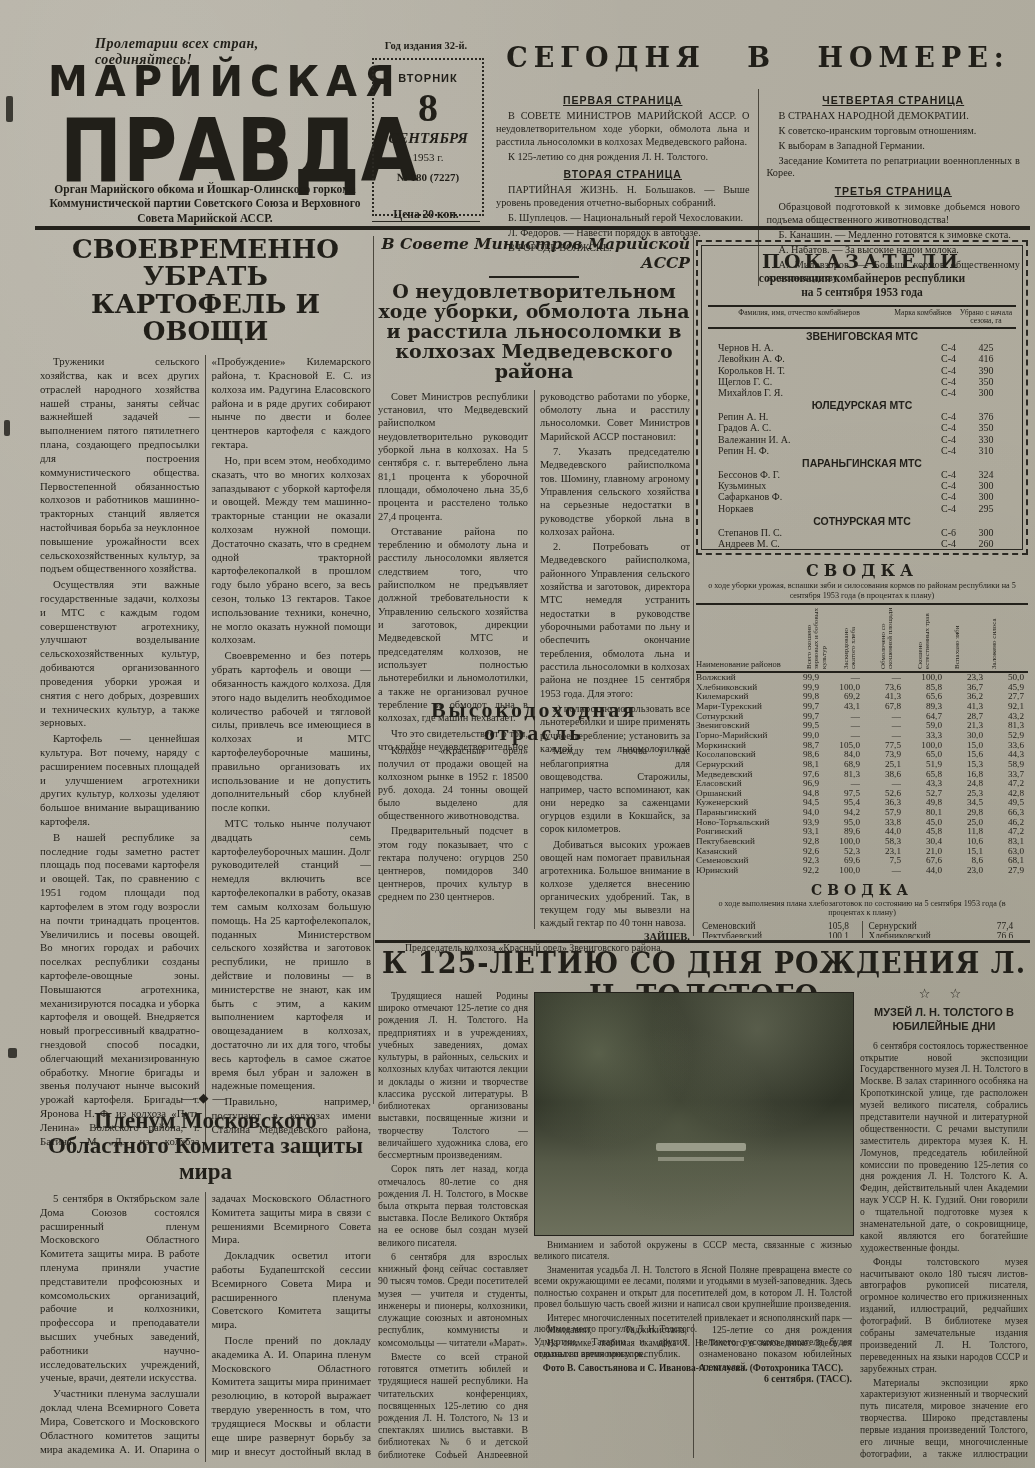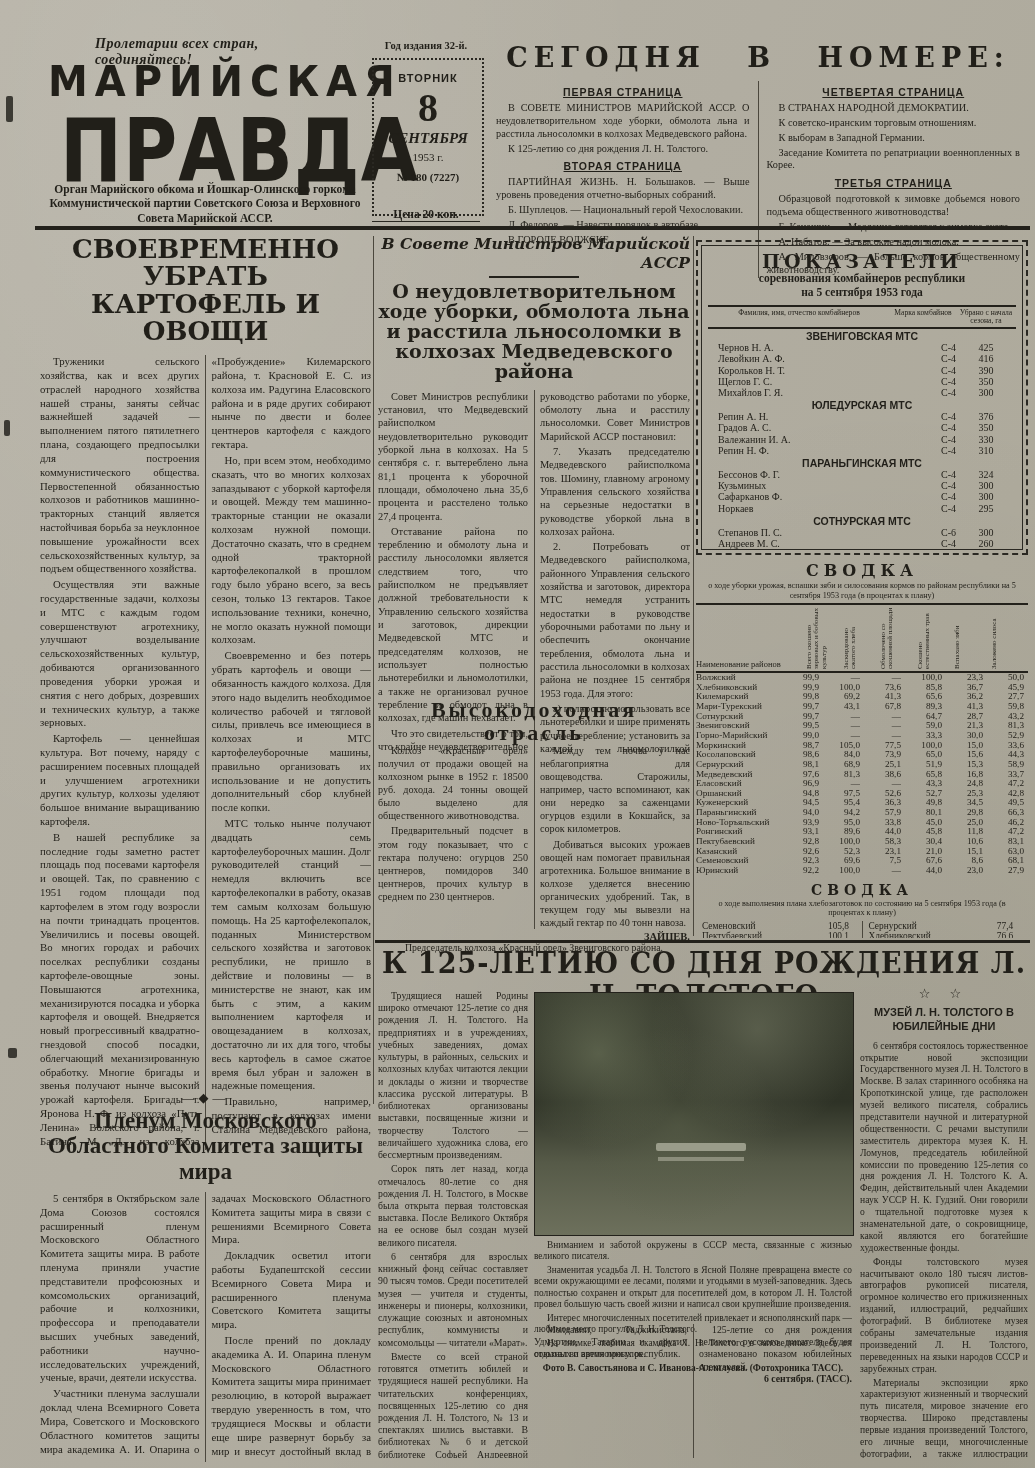--- a/index.html
+++ b/index.html
@@ -23,21 +23,21 @@
   #date-box{left:372px;top:58px;width:104px;height:146px;border:2px dotted #2a2822;padding:4px 2px;text-align:center;}
   #date-box .dow{font:bold 11px "Liberation Sans",sans-serif;letter-spacing:1px;margin-top:8px;}
   #date-box .num{font:bold 40px "Liberation Serif",serif;line-height:1;margin:4px 0 2px;}
   #date-box .mon{font:italic bold 15px "Liberation Serif",serif;}
   #date-box .yr{font-size:11px;margin-top:4px;}
   #date-box .iss{font-weight:bold;font-size:11px;margin-top:8px;}
   #price{left:372px;top:208px;width:108px;font-size:11.5px;font-weight:bold;text-align:center;border-bottom:1px solid #2a2822;padding-bottom:1px;}
   
   #today{left:488px;top:42px;width:540px;}
   #today-title{font-family:"DejaVu Serif",serif;font-weight:bold;font-size:27px;letter-spacing:6px;word-spacing:26px;text-align:center;}
-  #today-cols{display:flex;margin-top:8px;}
+  #today-cols{display:flex;margin-top:16px;}
   #today-cols .tcol{width:50%;padding:0 8px;font-size:10.3px;line-height:1.25;}
   #today-cols .tcol + .tcol{border-left:1px solid #4b473d;}
   .tsec-h{font:bold 10.5px "Liberation Sans",sans-serif;text-align:center;letter-spacing:1px;margin:5px 0 4px;text-decoration:underline;}
   .titem{margin:0 0 2px;text-indent:12px;text-align:justify;}
   
   .headline{font-family:"DejaVu Serif",serif;font-weight:bold;text-align:center;line-height:1.05;}
   .bp{margin:0 0 2px;text-indent:13px;}
   .body2{column-count:2;column-gap:12px;column-rule:1px solid #4b473d;font-size:10.8px;line-height:1.28;text-align:justify;}
   
   #lead{left:40px;top:236px;width:331px;}
@@ -418,21 +418,21 @@
           <span class="sv">27,7</span>
         </div>
 
         <div class="sv1-row">
           <span class="sn">Мари-Турекский</span>
           <span class="sv">99,7</span>
           <span class="sv">43,1</span>
           <span class="sv">67,8</span>
           <span class="sv">89,3</span>
           <span class="sv">41,3</span>
-          <span class="sv">59,8</span>
+          <span class="sv">92,1</span>
         </div>
 
         <div class="sv1-row">
           <span class="sn">Сотнурский</span>
           <span class="sv">99,7</span>
           <span class="sv">—</span>
           <span class="sv">—</span>
           <span class="sv">64,7</span>
           <span class="sv">28,7</span>
           <span class="sv">43,2</span>

